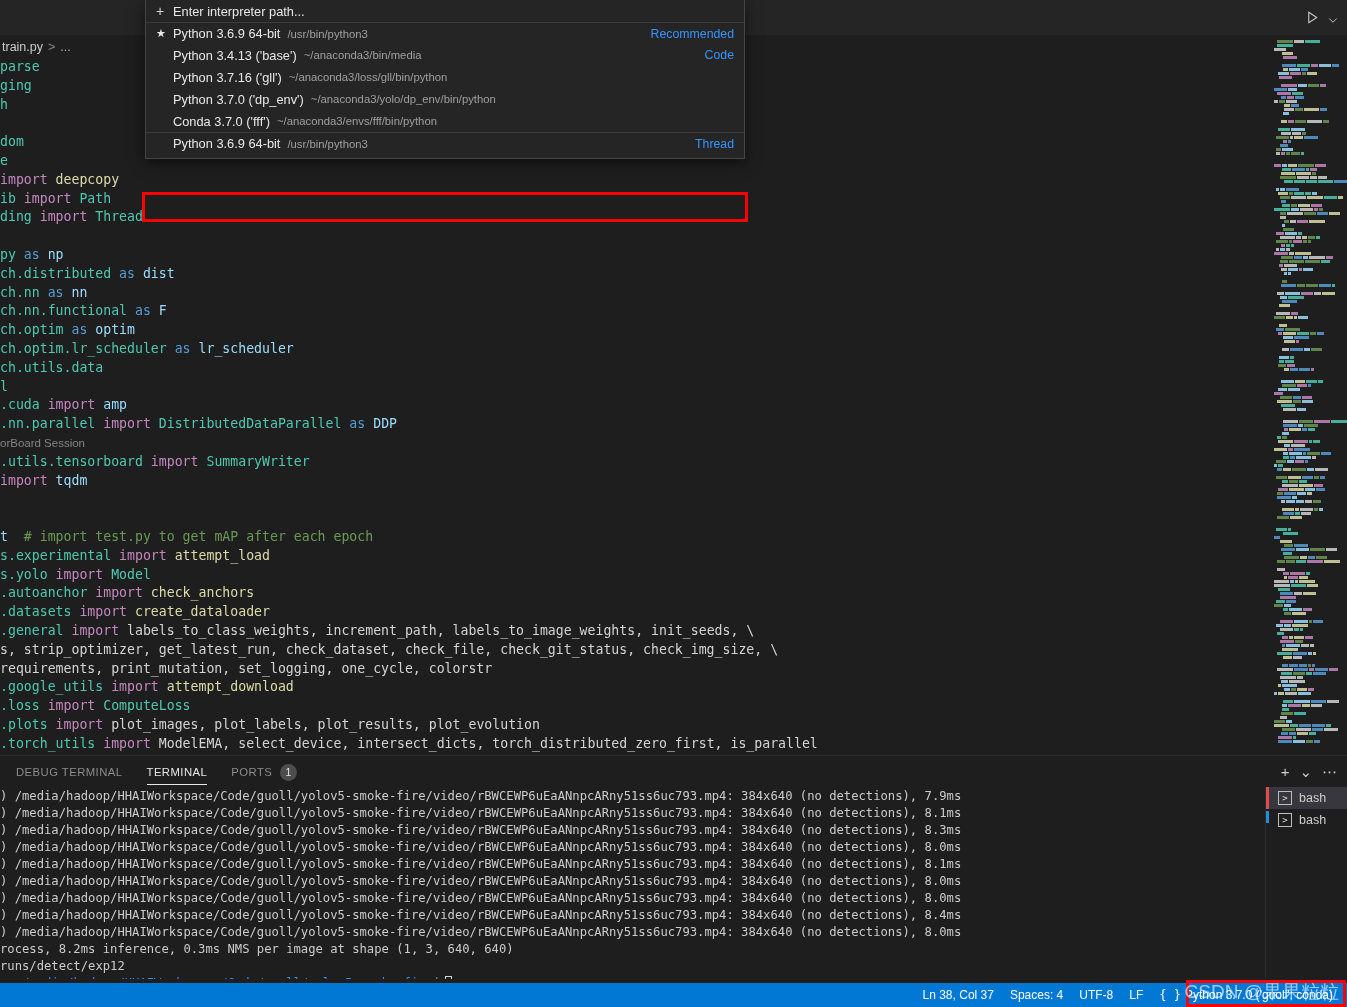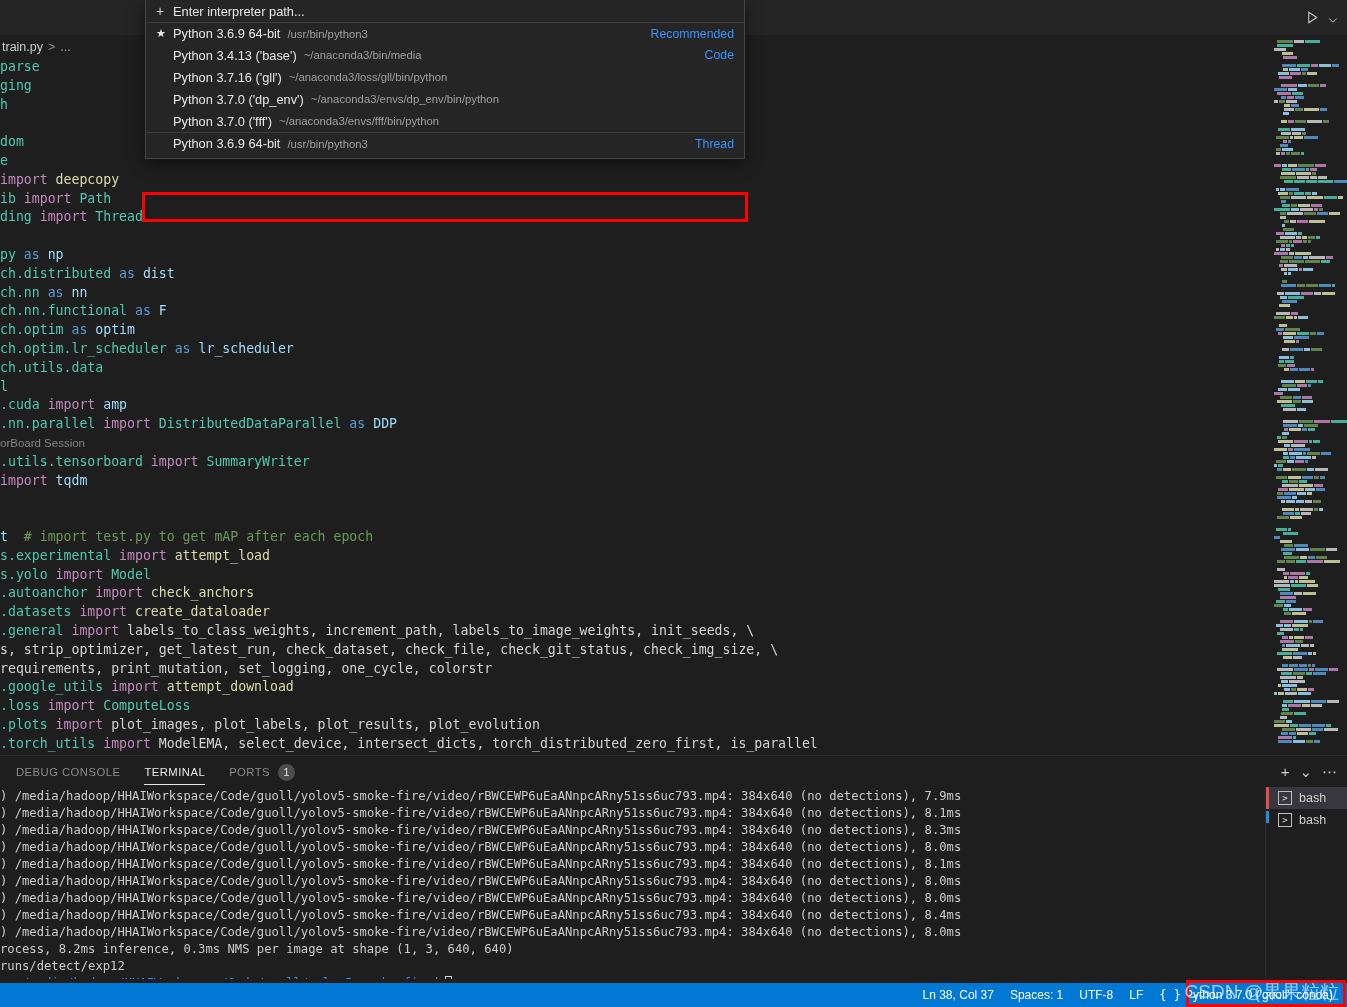--- a/index.html
+++ b/index.html
@@ -1150,42 +1150,42 @@
           <span class="qp-tag">Code</span>
         </div>
         <div class="qp-row" id="qp-item-2">
           <span class="qp-indent"></span>
           <span class="qp-label">Python 3.7.16 ('gll')</span>
           <span class="qp-path">~/anaconda3/loss/gll/bin/python</span>
         </div>
         <div class="qp-row" id="qp-item-3">
           <span class="qp-indent"></span>
           <span class="qp-label">Python 3.7.0 ('dp_env')</span>
-          <span class="qp-path">~/anaconda3/envs/dp_env/bin/python</span>
+          <span class="qp-path">~/anaconda3/yolo/dp_env/bin/python</span>
         </div>
         <div class="qp-row" id="qp-item-4">
           <span class="qp-indent"></span>
-          <span class="qp-label">Python 3.7.0 ('fff')</span>
+          <span class="qp-label">Conda 3.7.0 ('fff')</span>
           <span class="qp-path">~/anaconda3/envs/fff/bin/python</span>
         </div>
         <div class="qp-row sep" id="qp-item-7">
           <span class="qp-indent"></span>
           <span class="qp-label">Python 3.6.9 64-bit</span>
           <span class="qp-path">/usr/bin/python3</span>
           <span class="qp-tag">Thread</span>
         </div>
       </div>
   </div>
 
   <div class="redbox" id="redbox-row" style="left: 142px; top: 192px; width: 606px; height: 30px;"></div>
 
   <div class="panel">
     <div class="panel-tabs" id="panel-tabs">
         <div class="ptab">
-          <span>DEBUG CONSOLE</span>
+          <span>DEBUG TERMINAL</span>
         </div>
         <div class="ptab active">
           <span>TERMINAL</span>
         </div>
         <div class="ptab">
           <span>PORTS</span>
           <span class="ports-badge">1</span>
         </div>
       </div>
     <div class="term-body" id="term-body"><div><span class="t-white">) </span><span class="t-white">/media/hadoop/HHAIWorkspace/Code/guoll/yolov5-smoke-fire/video/rBWCEWP6uEaANnpcARny51ss6uc793.mp4:</span><span class="t-white"> 384x640 (no detections), 7.9ms</span></div><div><span class="t-white">) </span><span class="t-white">/media/hadoop/HHAIWorkspace/Code/guoll/yolov5-smoke-fire/video/rBWCEWP6uEaANnpcARny51ss6uc793.mp4:</span><span class="t-white"> 384x640 (no detections), 8.1ms</span></div><div><span class="t-white">) </span><span class="t-white">/media/hadoop/HHAIWorkspace/Code/guoll/yolov5-smoke-fire/video/rBWCEWP6uEaANnpcARny51ss6uc793.mp4:</span><span class="t-white"> 384x640 (no detections), 8.3ms</span></div><div><span class="t-white">) </span><span class="t-white">/media/hadoop/HHAIWorkspace/Code/guoll/yolov5-smoke-fire/video/rBWCEWP6uEaANnpcARny51ss6uc793.mp4:</span><span class="t-white"> 384x640 (no detections), 8.0ms</span></div><div><span class="t-white">) </span><span class="t-white">/media/hadoop/HHAIWorkspace/Code/guoll/yolov5-smoke-fire/video/rBWCEWP6uEaANnpcARny51ss6uc793.mp4:</span><span class="t-white"> 384x640 (no detections), 8.1ms</span></div><div><span class="t-white">) </span><span class="t-white">/media/hadoop/HHAIWorkspace/Code/guoll/yolov5-smoke-fire/video/rBWCEWP6uEaANnpcARny51ss6uc793.mp4:</span><span class="t-white"> 384x640 (no detections), 8.0ms</span></div><div><span class="t-white">) </span><span class="t-white">/media/hadoop/HHAIWorkspace/Code/guoll/yolov5-smoke-fire/video/rBWCEWP6uEaANnpcARny51ss6uc793.mp4:</span><span class="t-white"> 384x640 (no detections), 8.0ms</span></div><div><span class="t-white">) </span><span class="t-white">/media/hadoop/HHAIWorkspace/Code/guoll/yolov5-smoke-fire/video/rBWCEWP6uEaANnpcARny51ss6uc793.mp4:</span><span class="t-white"> 384x640 (no detections), 8.4ms</span></div><div><span class="t-white">) </span><span class="t-white">/media/hadoop/HHAIWorkspace/Code/guoll/yolov5-smoke-fire/video/rBWCEWP6uEaANnpcARny51ss6uc793.mp4:</span><span class="t-white"> 384x640 (no detections), 8.0ms</span></div><div class="t-white">rocess, 8.2ms inference, 0.3ms NMS per image at shape (1, 3, 640, 640)</div><div class="t-white">runs/detect/exp12</div><div><span class="t-green">on</span><span class="t-white">:</span><span class="t-blue">/media/hadoop/HHAIWorkspace/Code/guoll/yolov5-smoke-fire</span><span class="t-white">$</span><span class="cursorblk"></span></div></div>
@@ -1205,21 +1205,21 @@
         <span>bash</span>
       </div>
     </div>
 
   <div class="statusbar" id="statusbar">
     <span class="sb-spacer"></span>
   <div class="sb-item" id="sb-cursor-position">
         <span>Ln 38, Col 37</span>
       </div>
       <div class="sb-item" id="sb-indentation">
-        <span>Spaces: 1</span>
+        <span>Spaces: 4</span>
       </div>
       <div class="sb-item" id="sb-encoding">
         <span>UTF-8</span>
       </div>
       <div class="sb-item" id="sb-eol">
         <span>LF</span>
       </div>
       <div class="sb-item" id="sb-language-mode">
         <span class="sb-bracket">{ }</span>
         <span>Python 3.7.0 ('guoll': conda)</span>

